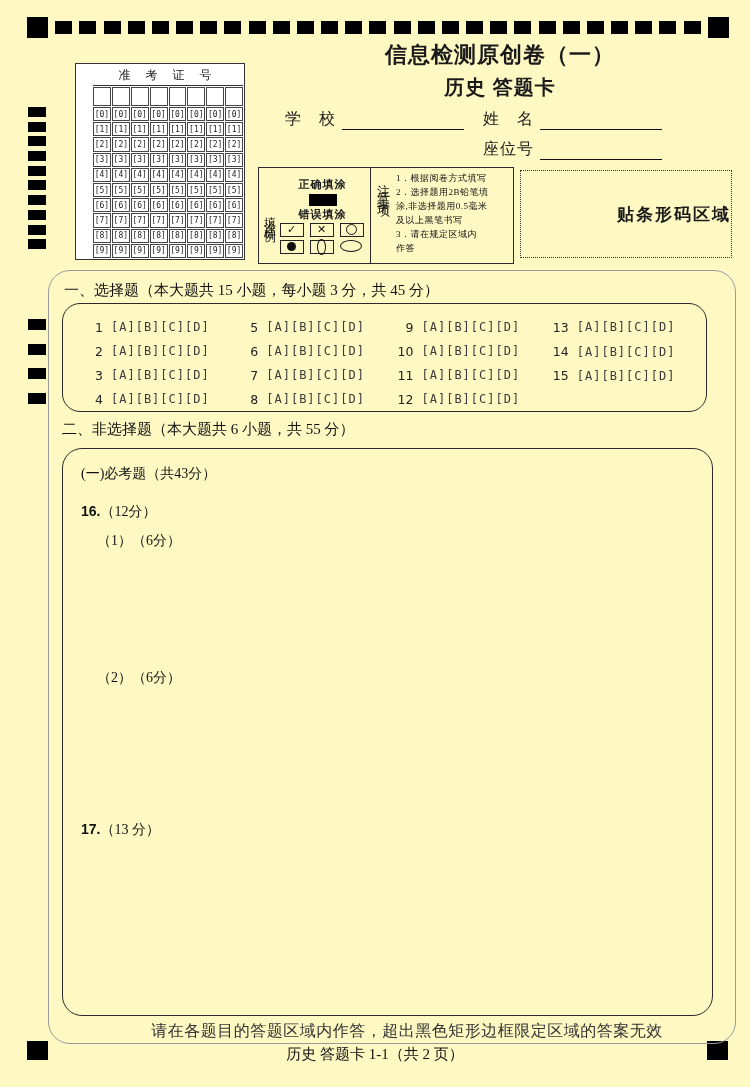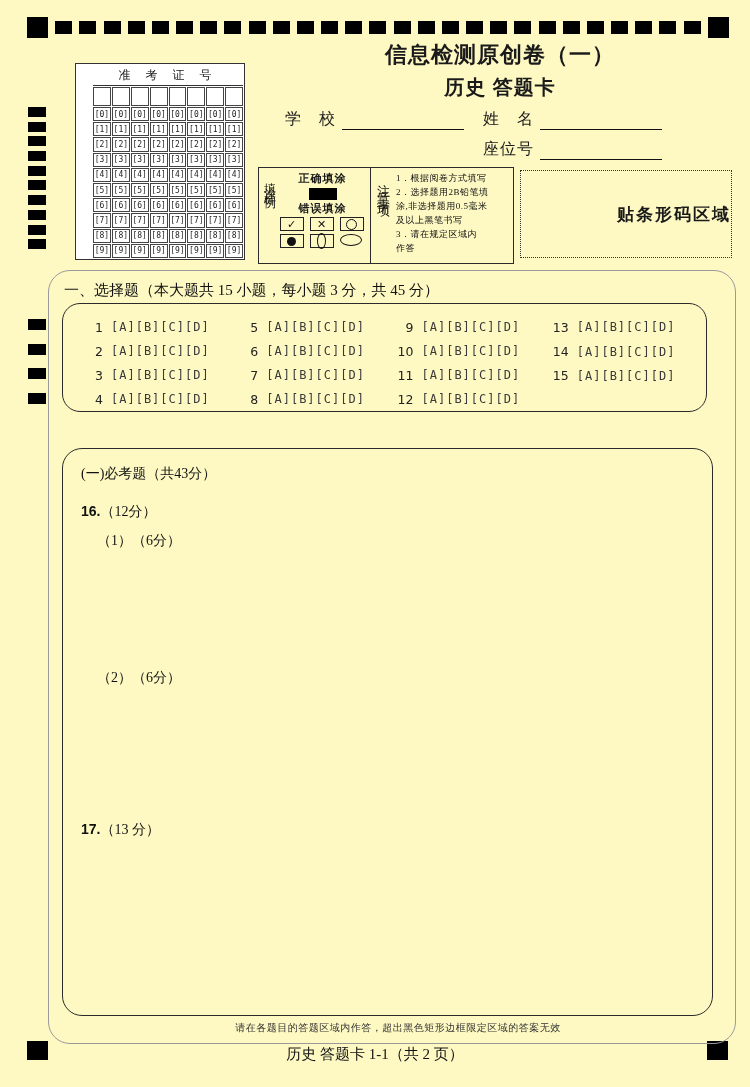--- a/index.html
+++ b/index.html
@@ -40,21 +40,21 @@
     border-spacing:1.5px; border:1.6px solid #333; background:#fff;padding-left:16px;}
   .adm th{font-size:12px; font-weight:normal; letter-spacing:6px; height:20px;
     border-bottom:1.4px solid #333; text-align:center; padding:0;}
   .adm td{border:1.2px solid #444; width:19px; height:12.2px; text-align:center;
     font-family:"DejaVu Sans Mono",monospace; font-size:8px; color:#222; padding:0;}
   .adm td.tall{height:17px;}
 
   
   .sample-box{position:absolute; left:258px; top:167px; width:254px; height:95px;
     border:1.6px solid #2b2b2b; display:flex;}
-  .sample-left{width:111px; display:flex; padding:3px 2px 3px 4px; box-sizing:border-box;}
+  .sample-left{width:111px; display:flex; padding:3px 2px 3px 4px; box-sizing:border-box;align-items:center;}
   .vlabel{writing-mode:vertical-rl; text-orientation:upright; font-size:12px;
     letter-spacing:5px; line-height:14px; color:#111; margin-top:2px;}
   .sample-demo{flex:1; display:flex; flex-direction:column; align-items:center;}
   .demo-label{font-family:"Liberation Sans","DejaVu Sans",sans-serif; font-weight:bold;
     font-size:11px; letter-spacing:1px;}
   .demo-black{width:28px; height:12px; background:#000; margin:2px 0 1px 0;}
   .sym-grid{display:grid; grid-template-columns:repeat(3,26px); grid-auto-rows:15px;
     gap:2px 4px; margin-top:1px;}
   .sym-cell{border:1.5px solid #222; width:22px; height:12px; display:flex;
     align-items:center; justify-content:center; overflow:visible;
@@ -96,22 +96,22 @@
     border:1.7px solid #2b2b2b; border-radius:20px;}
   .essay-box .etext{position:absolute; font-size:14px; color:#111;}
   .e-sub{left:18px; top:16px; font-size:13.5px;}
   .e-q16{left:18px; top:54px;}
   .e-p1{left:34px; top:83px;}
   .e-p2{left:34px; top:220px;}
   .e-q17{left:18px; top:372px;}
   .qbold{font-family:"Liberation Sans","DejaVu Sans",sans-serif; font-weight:bold;
     font-size:14px;}
 
-  .bottom-note{position:absolute; left:55px; top:1021px; width:686px; text-align:center;
-    font-size:10px; color:#333; letter-spacing:0.5px;}
+  .bottom-note{position:absolute; left:64px; top:1021px; width:686px; text-align:center;
+    font-size:16px; color:#333; letter-spacing:0.5px;}
   .footer{position:absolute; left:0; top:1045px; width:750px; text-align:center;
     font-size:15px; color:#111;}
 </style>
 </head>
 <body>
 
 <div class="sheet">
 
   <div class="top-marks">
       <div class="mark-big"></div>
@@ -410,20 +410,21 @@
           <span class="qnum">14</span>
           <span class="qopts">[A][B][C][D]</span>
         </div>
         <div class="bubble-row">
           <span class="qnum">15</span>
           <span class="qopts">[A][B][C][D]</span>
         </div>
       </div>
     </div>
 
+  <div class="essay-heading">二、非选择题（本大题共 6 小题，共 55 分）</div>
   <div class="essay-box">
     <div class="etext e-sub">(一)必考题（共43分）</div>
     <div class="etext e-q16"><span class="qbold">16.</span><span>（12分）</span></div>
     <div class="etext e-p1">（1）（6分）</div>
     <div class="etext e-p2">（2）（6分）</div>
     <div class="etext e-q17"><span class="qbold">17.</span><span>（13 分）</span></div>
   </div>
 
   <div class="bottom-note">请在各题目的答题区域内作答，超出黑色矩形边框限定区域的答案无效</div>
   <div class="footer">历史 答题卡 1-1（共 2 页）</div>

